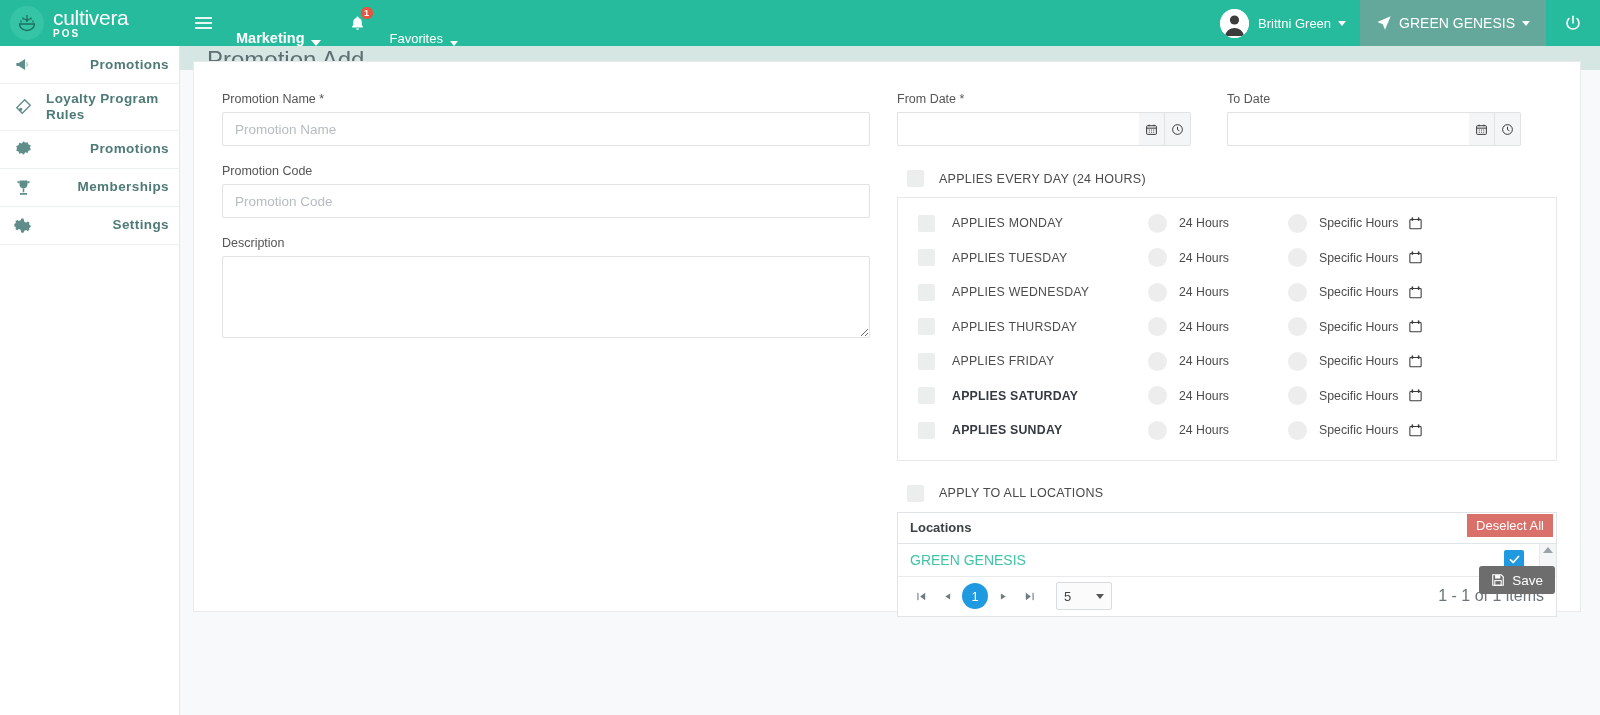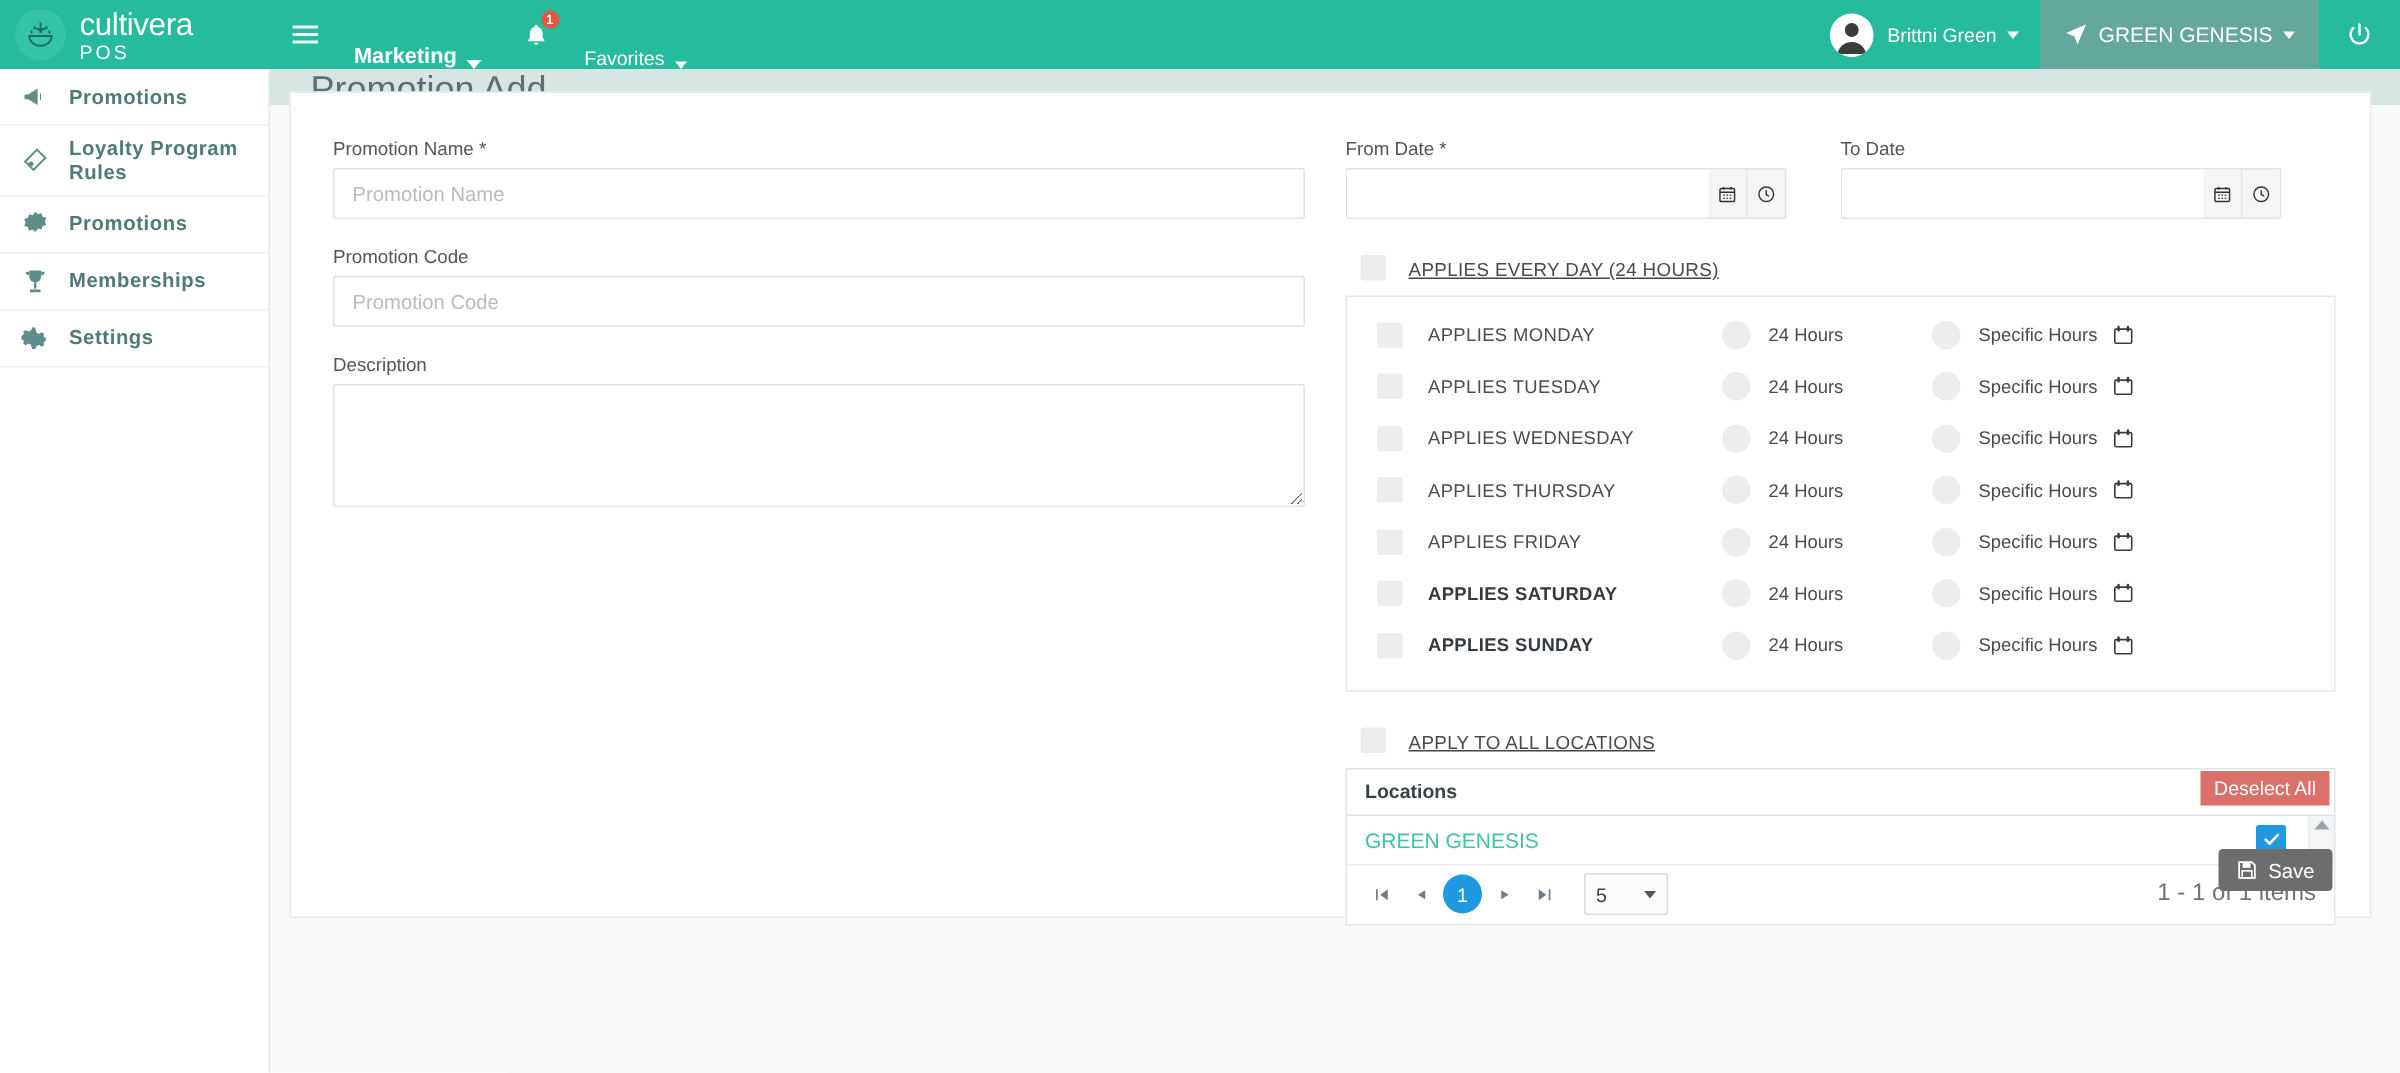--- a/index.html
+++ b/index.html
@@ -25,21 +25,21 @@
     width: 34px; height: 34px; border-radius: 50%;
     background: #35c4a6; display: flex; align-items: center; justify-content: center;
     flex: 0 0 34px;
   }
   .logo-text { margin-left: 9px; line-height: 1; }
   .logo-text .l1 {
     display: block; color: #fff; font-size: 21px; font-weight: normal;
     letter-spacing: -0.3px;
   }
   .logo-text .l2 {
-    display: block; color: #fff; font-size: 13px; font-weight: normal;
+    display: block; color: #fff; font-size: 10px; font-weight: bold;
     letter-spacing: 2px; margin-top: 1px;
   }
   .hamburger {
     width: 38px; height: 46px; display: flex; flex-direction: column;
     align-items: center; justify-content: center; gap: 3px; cursor: pointer;
     margin-left: 4px;
   }
   .hamburger i { display: block; width: 17px; height: 2px; background: #e8f7f3; }
   .nav-item {
     color: #ffffff; font-size: 14.5px; font-weight: bold;
@@ -87,20 +87,21 @@
     width: 180px; height: 669px;
     background: #ffffff;
     border-right: 1px solid #e4e8ea;
     z-index: 30;
   }
   .side-item {
     display: flex; align-items: center;
     min-height: 38px; padding: 7px 10px 7px 0;
     border-bottom: 1px solid #eef1f2;
     cursor: pointer;
+    justify-content: space-between;
   }
   .side-ico {
     width: 46px; flex: 0 0 46px; display: flex; align-items: center; justify-content: center;
     color: #5f8e8a;
   }
   .side-label {
     font-size: 13.5px; font-weight: bold; color: #4e7a77;
     letter-spacing: 0.4px; line-height: 1.18;
   }
 
@@ -156,21 +157,21 @@
   .date-wrap { display: flex; }
   .date-wrap .inp { border-right: none; border-radius: 2px 0 0 2px; }
   .dt-btns { display: flex; flex: 0 0 auto; }
   .dt-btn {
     width: 26px; height: 34px; border: 1px solid #e0e2e4; border-left: none;
     background: #f4f5f6; display: flex; align-items: center; justify-content: center;
     cursor: pointer; color: #3a3a3a;
   }
   .dt-btn:last-child { border-radius: 0 2px 2px 0; }
 
-  .chk-row { display: flex; align-items: flex-end; margin: 24px 0 10px 10px; text-decoration: underline; }
+  .chk-row { display: flex; align-items: center; margin: 24px 0 10px 10px; }
   .chkbox {
     width: 17px; height: 17px; background: #eceded; border: 1px solid #eceded;
     border-radius: 2px; cursor: pointer; flex: 0 0 17px;
   }
   .chk-label {
     font-size: 12.5px; color: #4a4a4a; letter-spacing: 0.25px; margin-left: 15px;
   }
 
   .days-box {
     border: 1px solid #e6e8ea; background: #fff;

